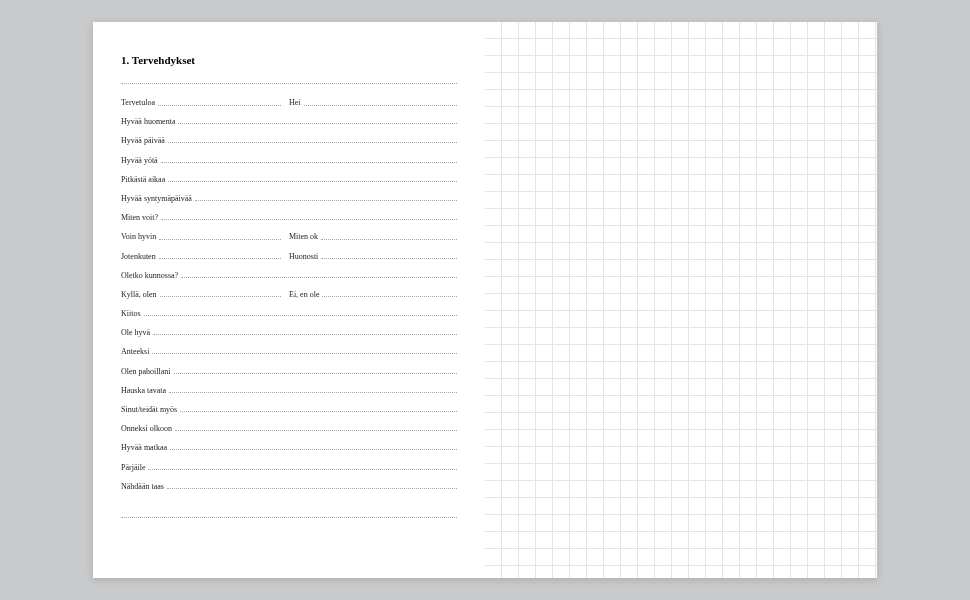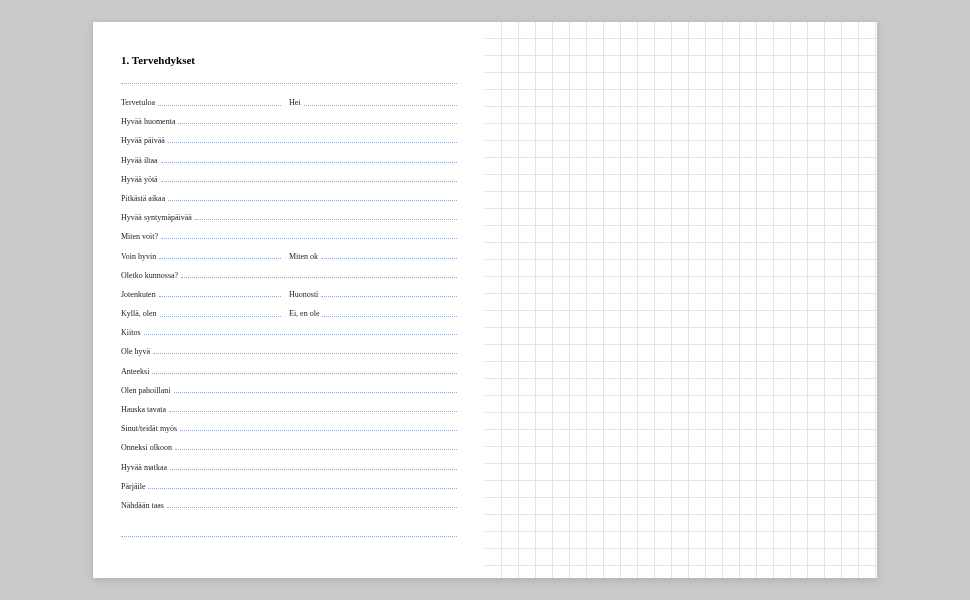--- a/index.html
+++ b/index.html
@@ -104,24 +104,20 @@
         </div>
         <div class="row full">
           <span class="term">Hyvää huomenta</span>
           <span class="line"></span>
         </div>
         <div class="row full">
           <span class="term">Hyvää päivää</span>
           <span class="line"></span>
         </div>
         <div class="row full">
-          <span class="term">Hyvää iltaa</span>
-          <span class="line"></span>
-        </div>
-        <div class="row full">
           <span class="term">Hyvää yötä</span>
           <span class="line"></span>
         </div>
         <div class="row full">
           <span class="term">Pitkästä aikaa</span>
           <span class="line"></span>
         </div>
         <div class="row full">
           <span class="term">Hyvää syntymäpäivää</span>
           <span class="line"></span>
@@ -133,33 +129,33 @@
         <div class="row split">
           <span class="col">
             <span class="term">Voin hyvin</span>
             <span class="line"></span>
           </span>
           <span class="col">
             <span class="term">Miten ok</span>
             <span class="line"></span>
           </span>
         </div>
+        <div class="row split">
+          <span class="col">
+            <span class="term">Jotenkuten</span>
+            <span class="line"></span>
+          </span>
+          <span class="col">
+            <span class="term">Huonosti</span>
+            <span class="line"></span>
+          </span>
+        </div>
         <div class="row full">
           <span class="term">Oletko kunnossa?</span>
           <span class="line"></span>
-        </div>
-        <div class="row split">
-          <span class="col">
-            <span class="term">Jotenkuten</span>
-            <span class="line"></span>
-          </span>
-          <span class="col">
-            <span class="term">Huonosti</span>
-            <span class="line"></span>
-          </span>
         </div>
         <div class="row split">
           <span class="col">
             <span class="term">Kyllä, olen</span>
             <span class="line"></span>
           </span>
           <span class="col">
             <span class="term">Ei, en ole</span>
             <span class="line"></span>
           </span>

